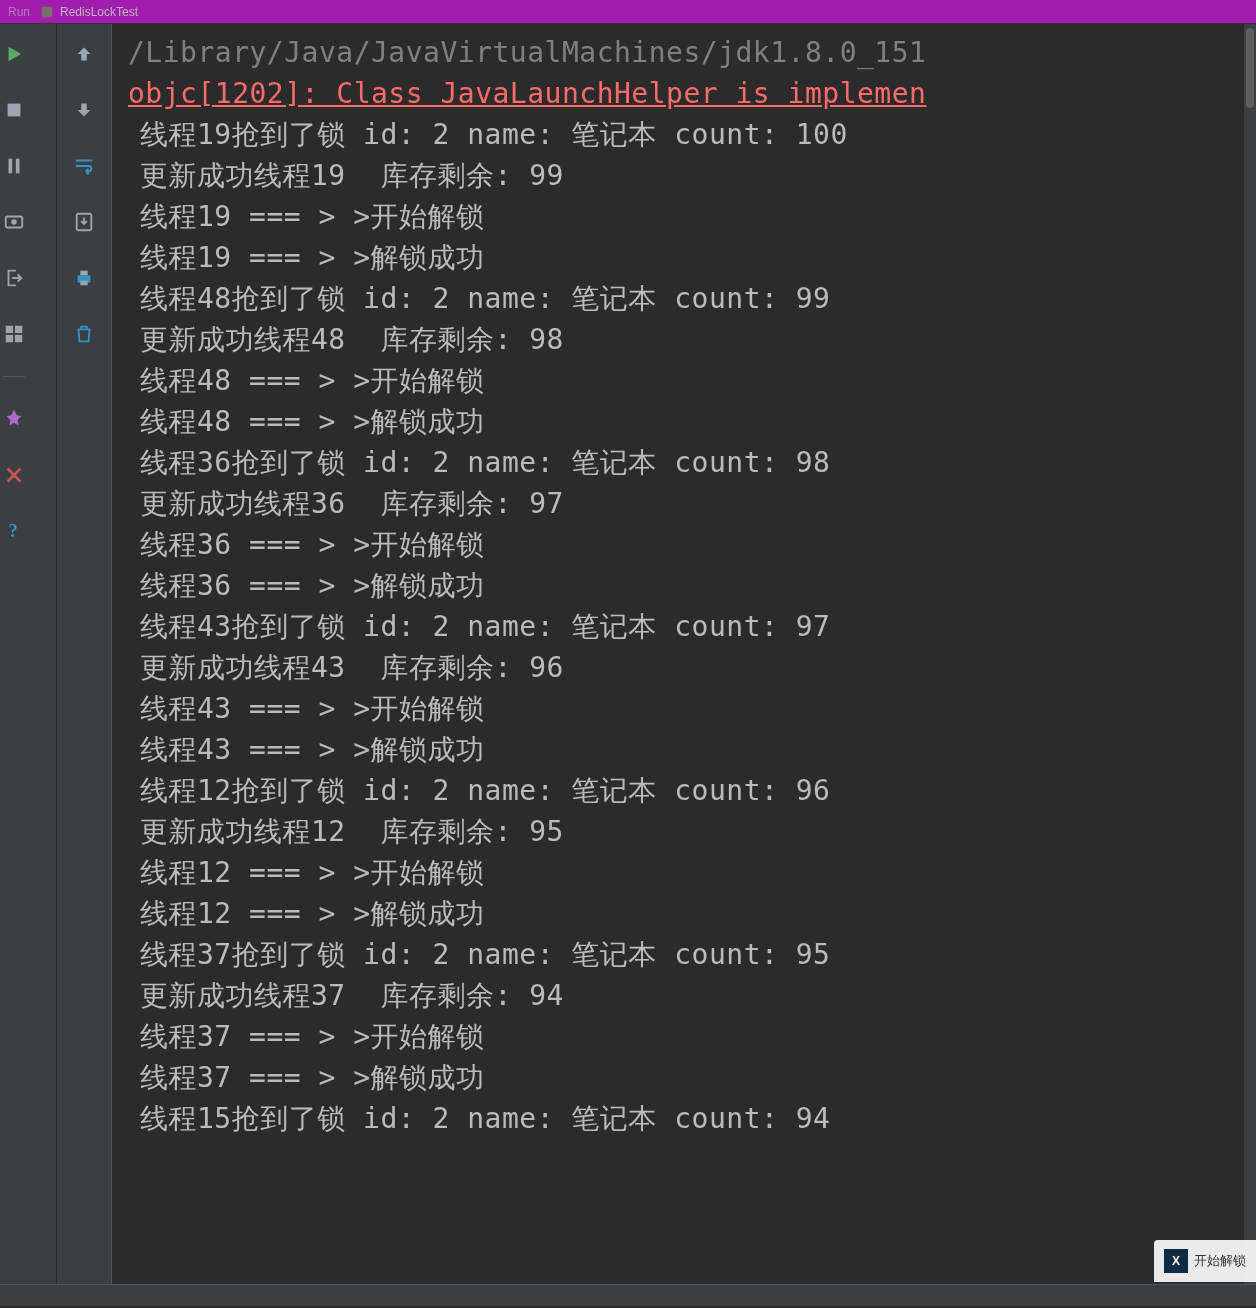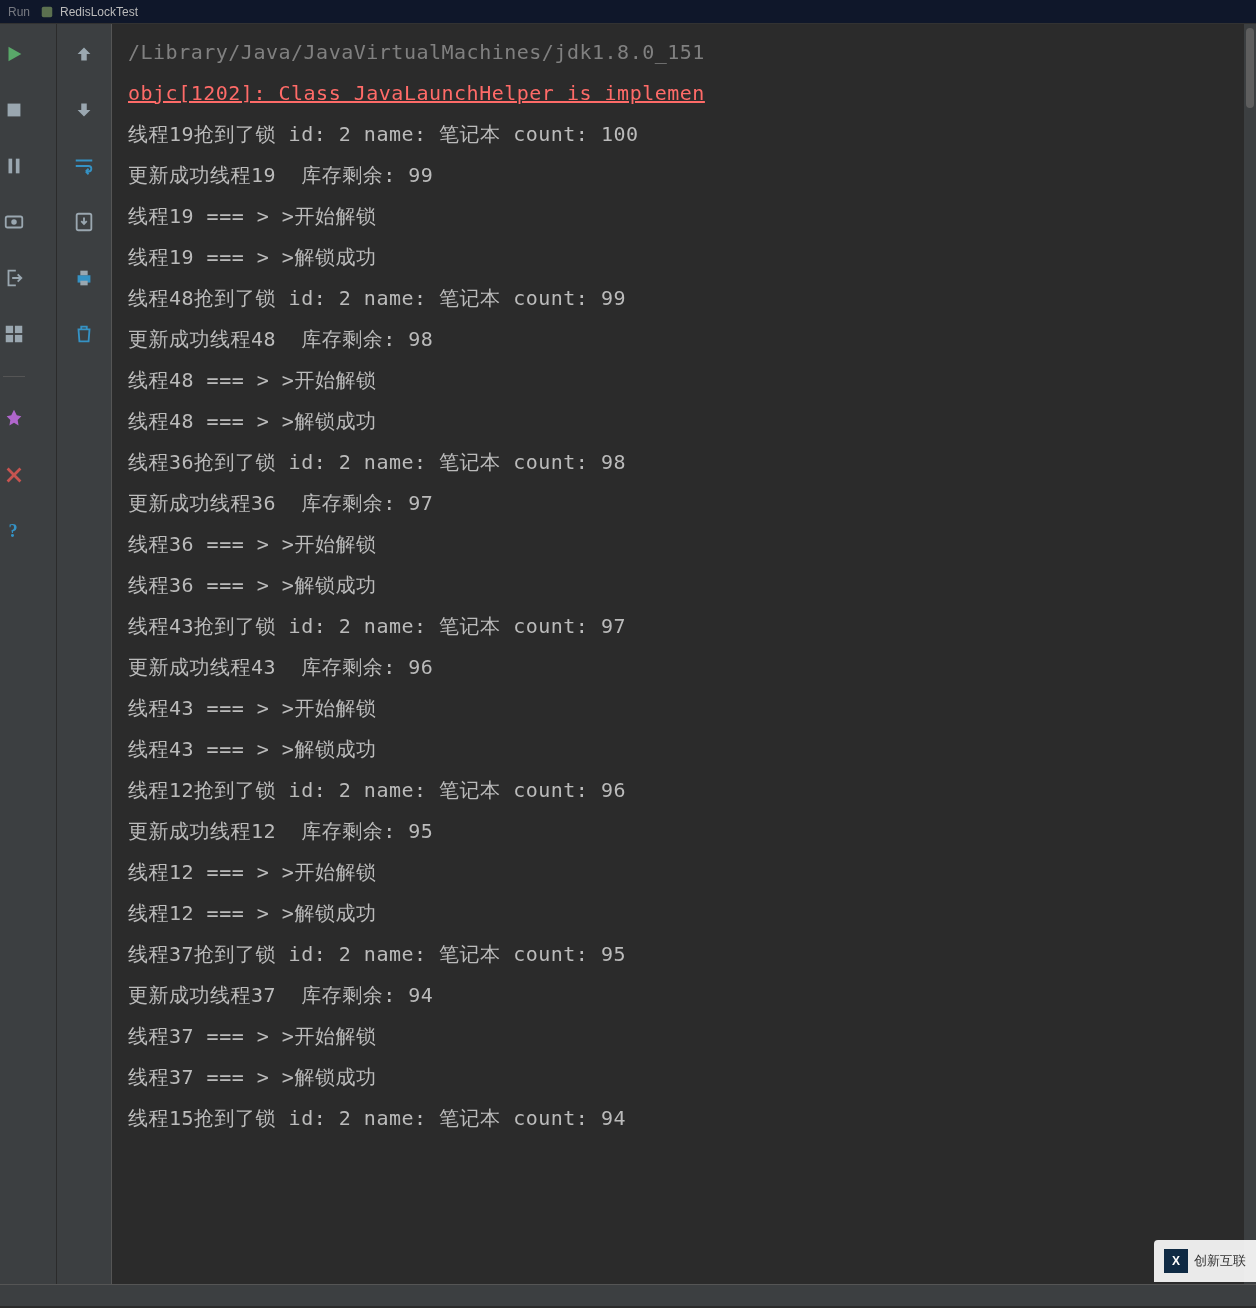--- a/index.html
+++ b/index.html
@@ -6,21 +6,21 @@
   body {
     background: #2b2b2b;
     font-family: "Menlo", "Consolas", monospace;
     width: 1256px;
     height: 1308px;
     overflow: hidden;
     color: #a9b7c6;
   }
   .top-bar {
     height: 24px;
-    background: #0f172a;
+    background: #a21caf;
     border-bottom: 1px solid #323232;
     display: flex;
     align-items: center;
     padding-left: 8px;
     color: #bbbbbb;
     font-size: 12px;
     font-family: sans-serif;
   }
   .top-bar .tab-icon {
     width: 14px;
@@ -72,29 +72,29 @@
     gap: 20px;
     border-left: 1px solid #2b2b2b;
     border-right: 1px solid #555;
   }
   .console {
     flex: 1;
     background: #2b2b2b;
     padding: 8px 0 0 16px;
     overflow: hidden;
     white-space: pre;
-    font-size: 20px;
+    font-size: 28px;
     line-height: 41px;
     font-weight: 500;
     letter-spacing: 0.5px;
   }
   .console .line { white-space: pre; }
   .console .gray { color: #808080; }
   .console .red  { color: #ff6b68; text-decoration: underline; }
-  .console .txt  { color: #bbbbbb; }
+  .console .txt  { color: #bbbbbb; margin-left: 12px; }
   .watermark {
     position: absolute;
     right: 0;
     bottom: 26px;
     height: 42px;
     background: rgba(255,255,255,0.9);
     color: #333;
     font-family: sans-serif;
     font-size: 13px;
     padding: 6px 10px;
@@ -243,16 +243,16 @@
 
   <div class="console" id="console"><div class="line gray">/Library/Java/JavaVirtualMachines/jdk1.8.0_151</div><div class="line red">objc[1202]: Class JavaLaunchHelper is implemen</div><div class="line txt">线程19抢到了锁 id: 2 name: 笔记本 count: 100</div><div class="line txt">更新成功线程19  库存剩余: 99</div><div class="line txt">线程19 === &gt; &gt;开始解锁</div><div class="line txt">线程19 === &gt; &gt;解锁成功</div><div class="line txt">线程48抢到了锁 id: 2 name: 笔记本 count: 99</div><div class="line txt">更新成功线程48  库存剩余: 98</div><div class="line txt">线程48 === &gt; &gt;开始解锁</div><div class="line txt">线程48 === &gt; &gt;解锁成功</div><div class="line txt">线程36抢到了锁 id: 2 name: 笔记本 count: 98</div><div class="line txt">更新成功线程36  库存剩余: 97</div><div class="line txt">线程36 === &gt; &gt;开始解锁</div><div class="line txt">线程36 === &gt; &gt;解锁成功</div><div class="line txt">线程43抢到了锁 id: 2 name: 笔记本 count: 97</div><div class="line txt">更新成功线程43  库存剩余: 96</div><div class="line txt">线程43 === &gt; &gt;开始解锁</div><div class="line txt">线程43 === &gt; &gt;解锁成功</div><div class="line txt">线程12抢到了锁 id: 2 name: 笔记本 count: 96</div><div class="line txt">更新成功线程12  库存剩余: 95</div><div class="line txt">线程12 === &gt; &gt;开始解锁</div><div class="line txt">线程12 === &gt; &gt;解锁成功</div><div class="line txt">线程37抢到了锁 id: 2 name: 笔记本 count: 95</div><div class="line txt">更新成功线程37  库存剩余: 94</div><div class="line txt">线程37 === &gt; &gt;开始解锁</div><div class="line txt">线程37 === &gt; &gt;解锁成功</div><div class="line txt">线程15抢到了锁 id: 2 name: 笔记本 count: 94</div></div>
 </div>
 
 <div class="scrollbar-v">
   <div class="scrollbar-thumb"></div>
 </div>
 
 <div class="watermark">
   <div class="watermark-logo">X</div>
-  <span>创新互联</span>
+  <span>开始解锁</span>
 </div>
 
 <div class="status-bar"></div>
 
 </body></html>

